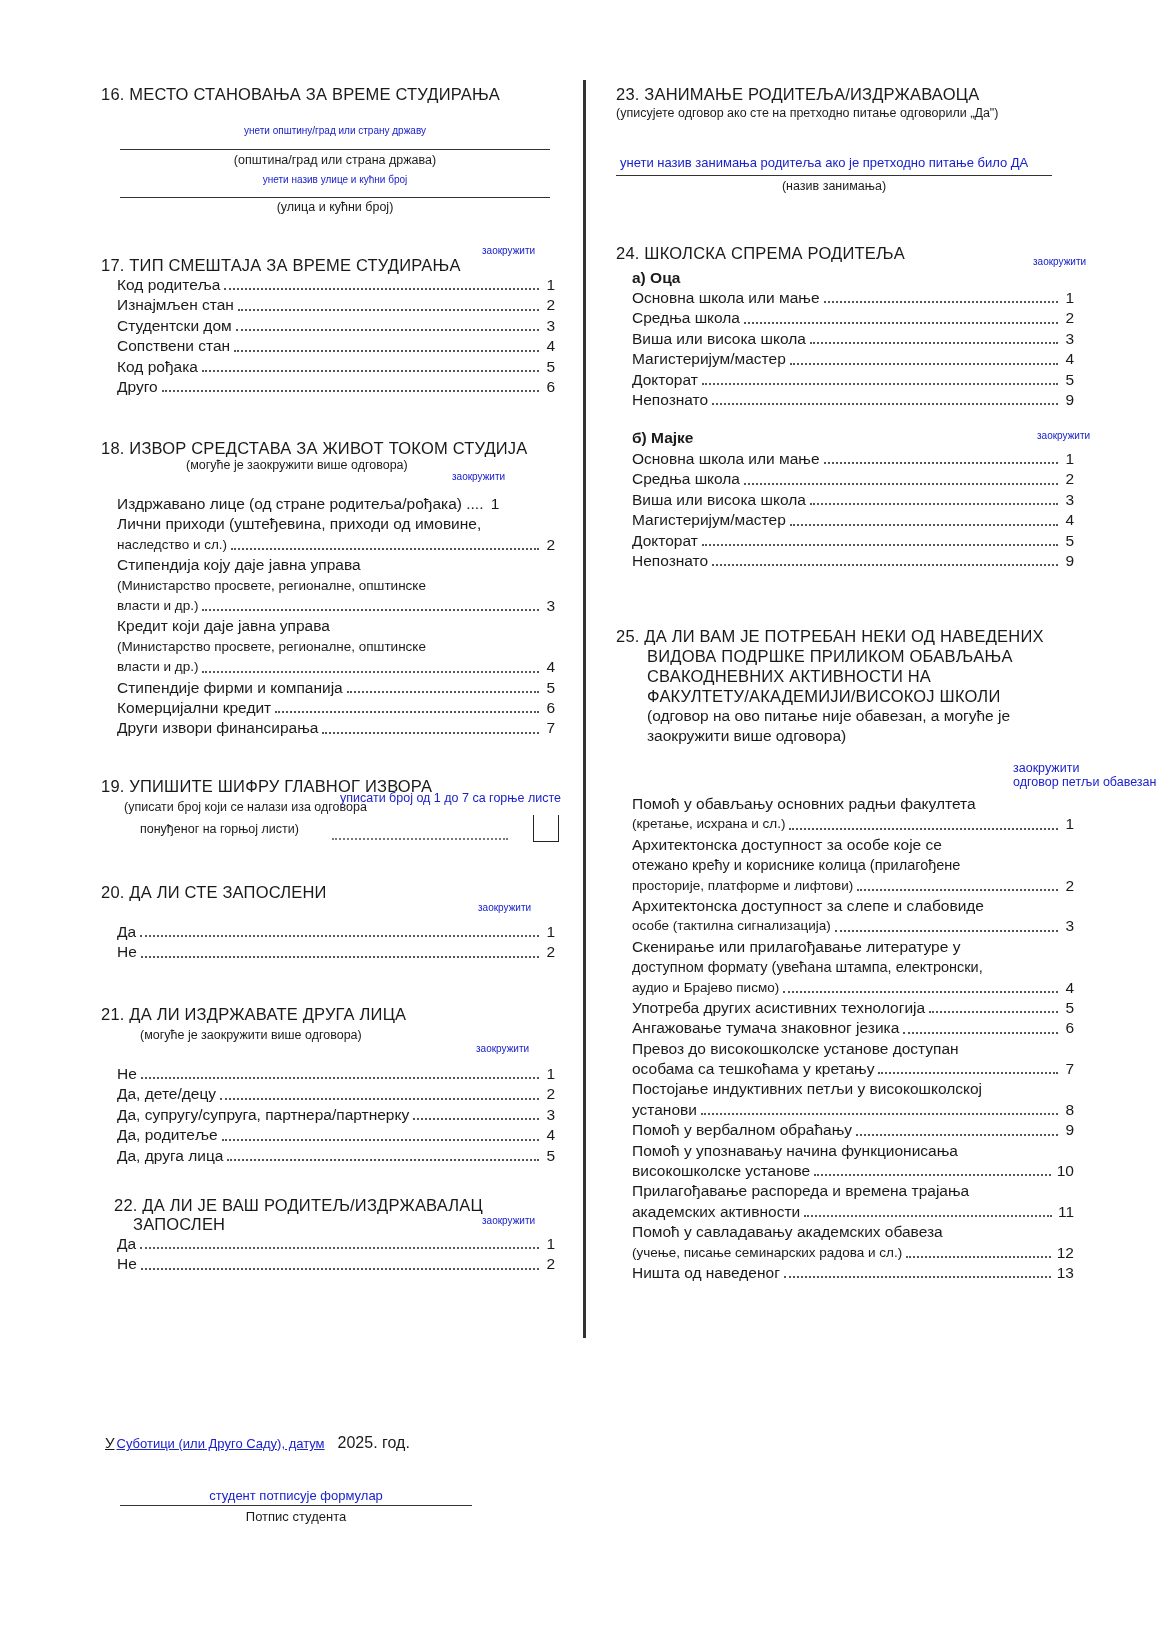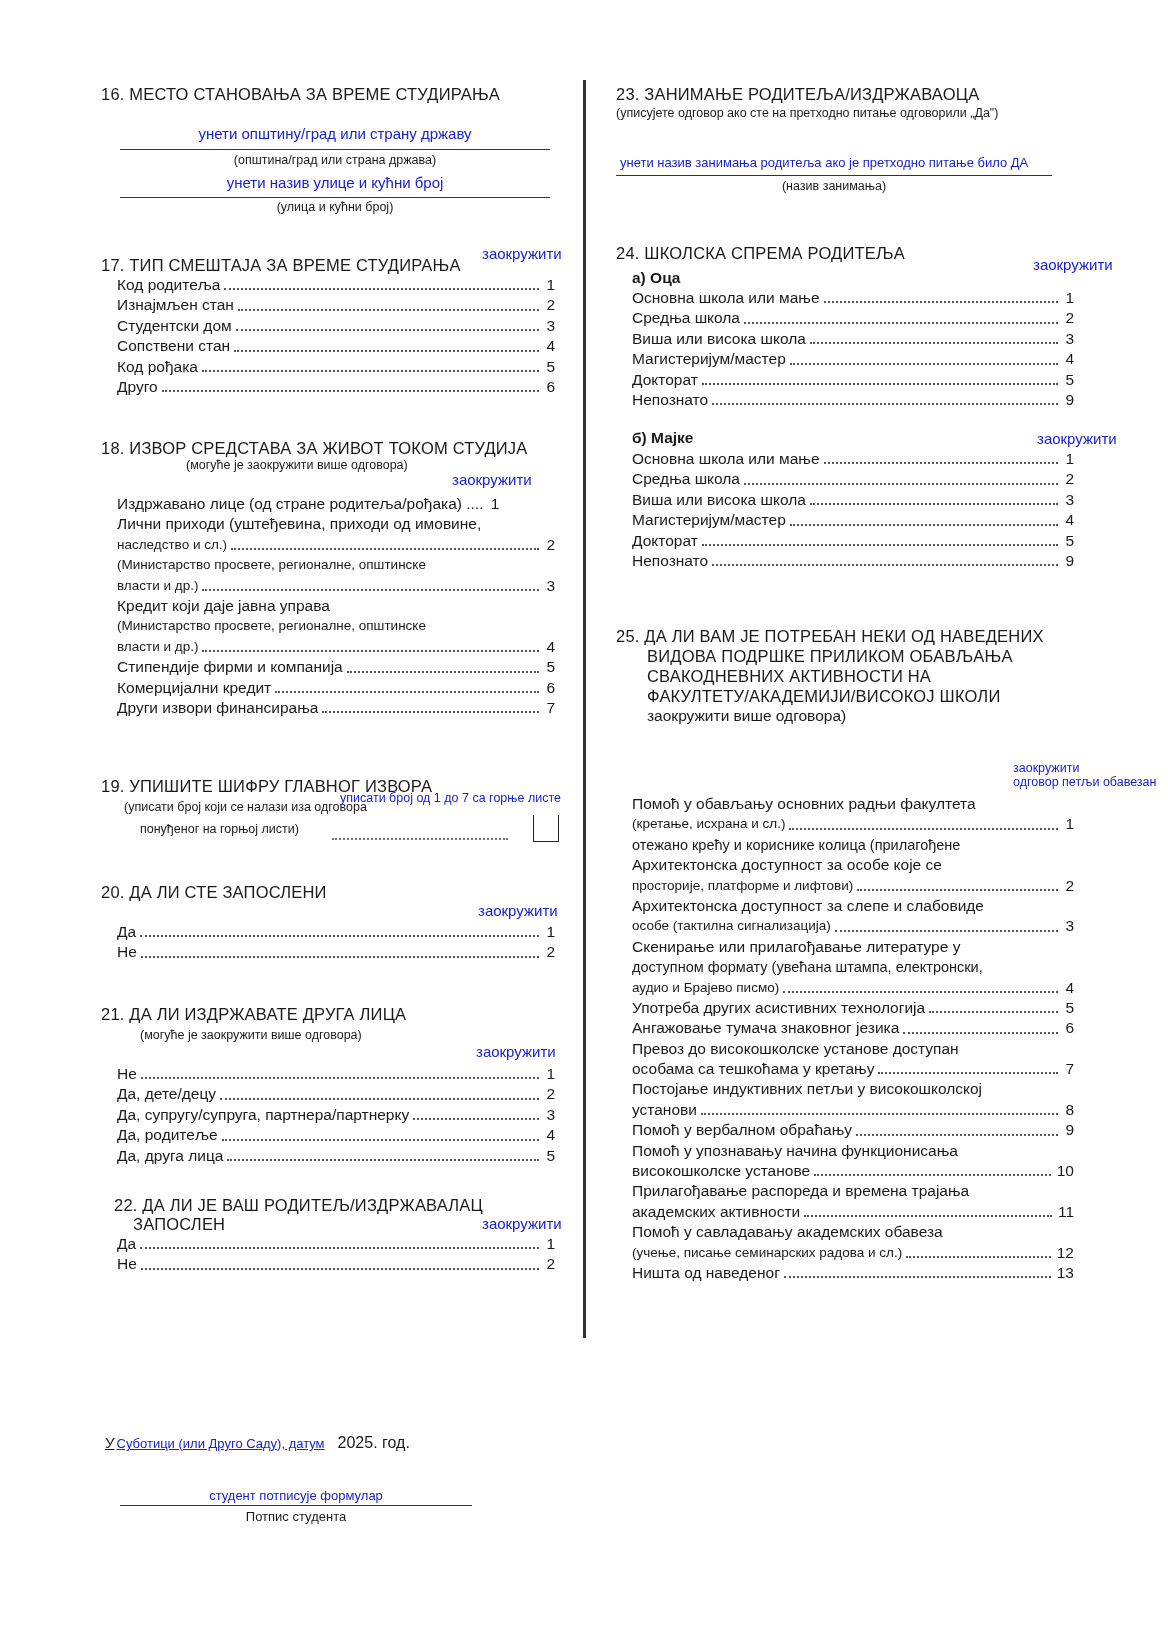--- a/index.html
+++ b/index.html
@@ -2,21 +2,21 @@
 <html><head>
 <meta charset="utf-8">
 <style>
   html, body { margin:0; padding:0; background:#ffffff; }
   body { width:1168px; height:1652px; position:relative; overflow:hidden;
          font-family:"Liberation Sans", "DejaVu Sans", sans-serif; color:#1a1a1a; }
   .abs { position:absolute; }
   .qtitle { font-size:16.5px; letter-spacing:0.2px; white-space:nowrap; line-height:20px; }
   .note { font-size:12.5px; white-space:nowrap; }
   .blue { color:#1a22cc; }
-  .hint { font-size:15px; white-space:nowrap; }
+  .hint { font-size:10px; white-space:nowrap; }
   .hint-sm { font-size:12.5px; white-space:nowrap; line-height:14px; }
   .opts { position:absolute; }
   .opt { display:flex; align-items:flex-end; font-size:15.5px; line-height:20.4px; height:20.4px; white-space:nowrap; }
   .opt .lbl { flex:0 0 auto; }
   .opt .dots { flex:1 1 auto; border-bottom:2px dotted #555; margin:0 6px 5px 4px; height:0; }
   .opt .num { flex:0 0 auto; min-width:10px; text-align:right; }
   .opt.sub { font-size:13.5px; }
   .opt.sub .num { font-size:15.5px; }
   .plain { font-size:15.5px; line-height:20.4px; height:20.4px; white-space:nowrap; }
   .plain.small { font-size:13.5px; }
@@ -77,20 +77,21 @@
   <div class="opt">
       <span class="lbl">Издржавано лице (од стране родитеља/рођака) ....</span>
       <span class="num" style="margin-left:6px;">1</span>
     </div>
   <div class="plain">Лични приходи (уштеђевина, приходи од имовине,</div>
   <div class="opt sub">
       <span class="lbl">наследство и сл.)</span>
       <span class="dots"></span>
       <span class="num">2</span>
     </div>
+  <div class="plain">Стипендија коју даје јавна управа</div>
   <div class="plain small">(Министарство просвете, регионалне, општинске</div>
   <div class="opt sub">
       <span class="lbl">власти и др.)</span>
       <span class="dots"></span>
       <span class="num">3</span>
     </div>
   <div class="plain">Кредит који даје јавна управа</div>
   <div class="plain small">(Министарство просвете, регионалне, општинске</div>
   <div class="opt sub">
       <span class="lbl">власти и др.)</span>
@@ -262,34 +263,35 @@
       <span class="dots"></span>
       <span class="num">9</span>
     </div>
 </div>
 
 <div class="abs" style="left:616px; top:626px;">
   <div class="qtitle">25.  ДА ЛИ ВАМ ЈЕ ПОТРЕБАН НЕКИ ОД НАВЕДЕНИХ</div>
   <div class="qtitle" style="padding-left:31px;">ВИДОВА ПОДРШКЕ ПРИЛИКОМ ОБАВЉАЊА</div>
   <div class="qtitle" style="padding-left:31px;">СВАКОДНЕВНИХ АКТИВНОСТИ НА</div>
   <div class="qtitle" style="padding-left:31px;">ФАКУЛТЕТУ/АКАДЕМИЈИ/ВИСОКОЈ ШКОЛИ</div>
+  <div class="plain" style="padding-left:31px;">(одговор на ово питање није обавезан, а могуће је</div>
   <div class="plain" style="padding-left:31px;">заокружити више одговора)</div>
 </div>
 <div class="abs hint-sm blue" style="left:1013px; top:761px;">заокружити</div>
 <div class="abs hint-sm blue" style="left:1013px; top:775px;">одговор петљи обавезан</div>
 
 <div class="opts" style="left:632px; top:794px; width:442px;">
   <div class="plain">Помоћ у обављању основних радњи факултета</div>
   <div class="opt sub">
       <span class="lbl">(кретање, исхрана и сл.)</span>
       <span class="dots"></span>
       <span class="num">1</span>
     </div>
+  <div class="plain">Архитектонска доступност за особе које се</div>
   <div class="plain" style="font-size:14.5px;">отежано крећу и кориснике колица (прилагођене</div>
-  <div class="plain">Архитектонска доступност за особе које се</div>
   <div class="opt sub">
       <span class="lbl">просторије, платформе и лифтови)</span>
       <span class="dots"></span>
       <span class="num">2</span>
     </div>
   <div class="plain">Архитектонска доступност за слепе и слабовиде</div>
   <div class="opt sub">
       <span class="lbl">особе (тактилна сигнализација)</span>
       <span class="dots"></span>
       <span class="num">3</span>

